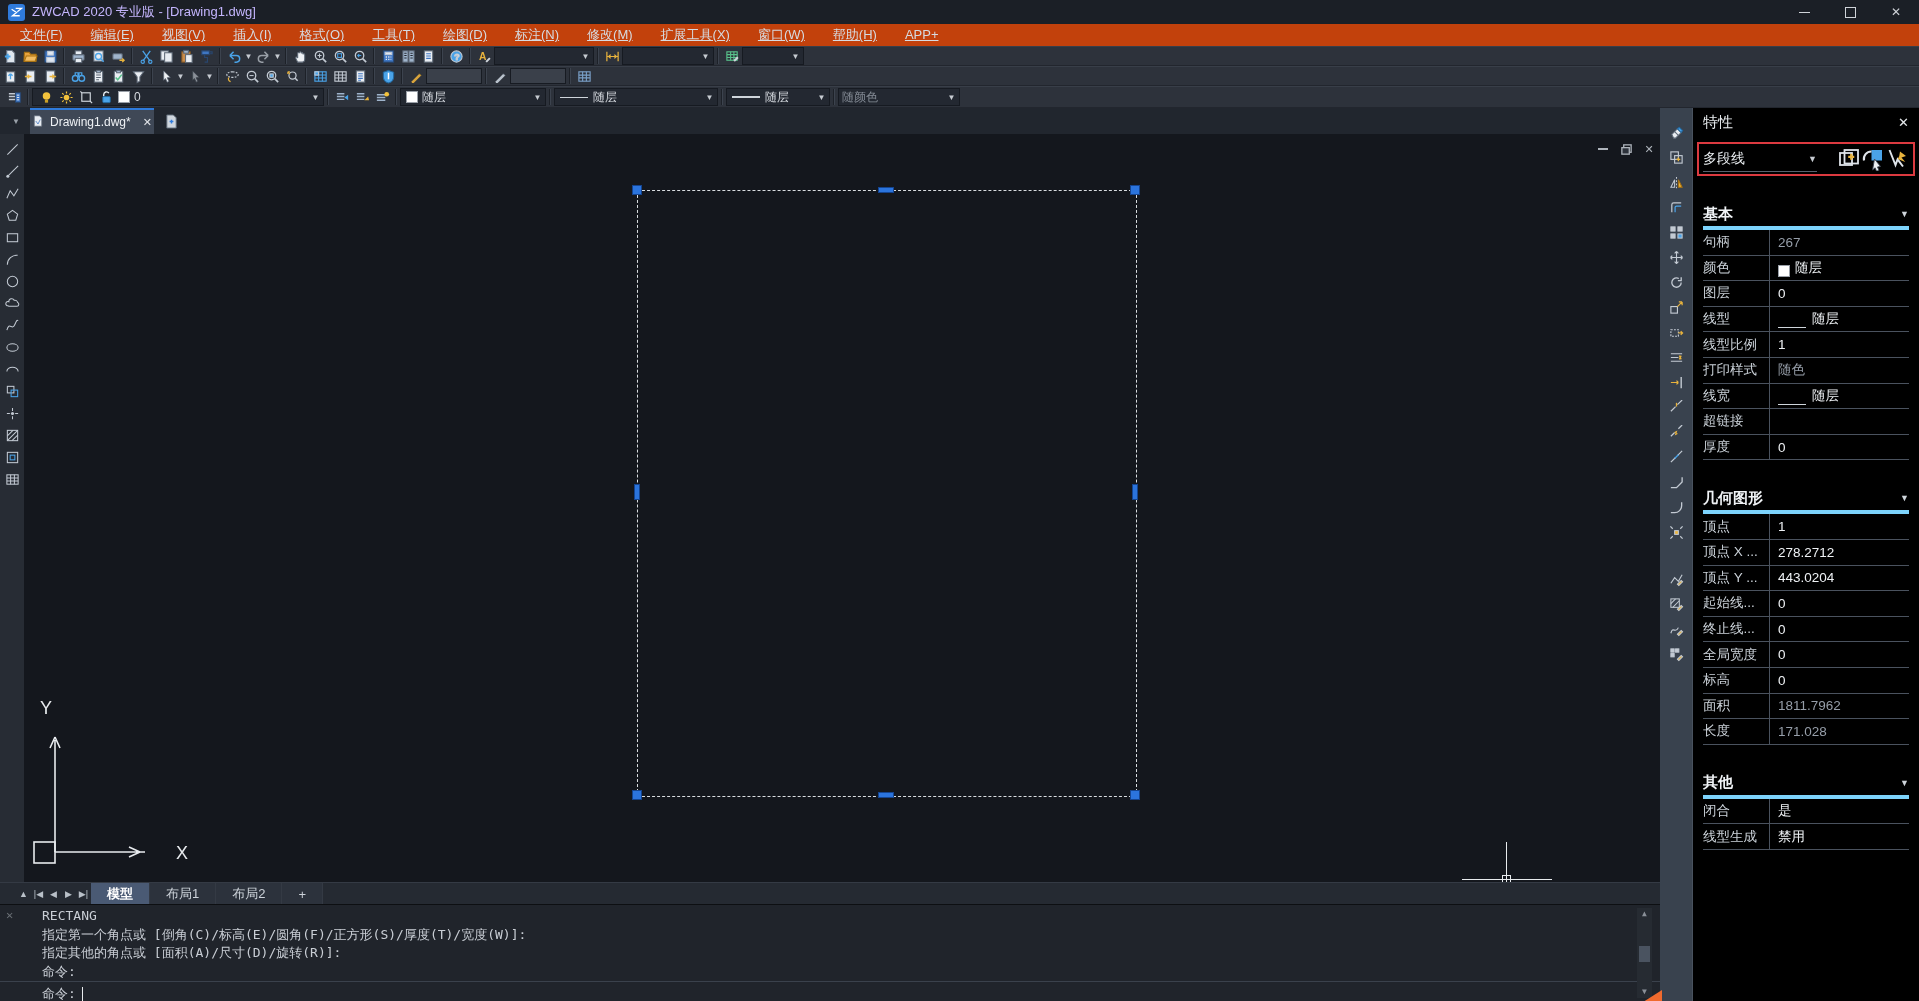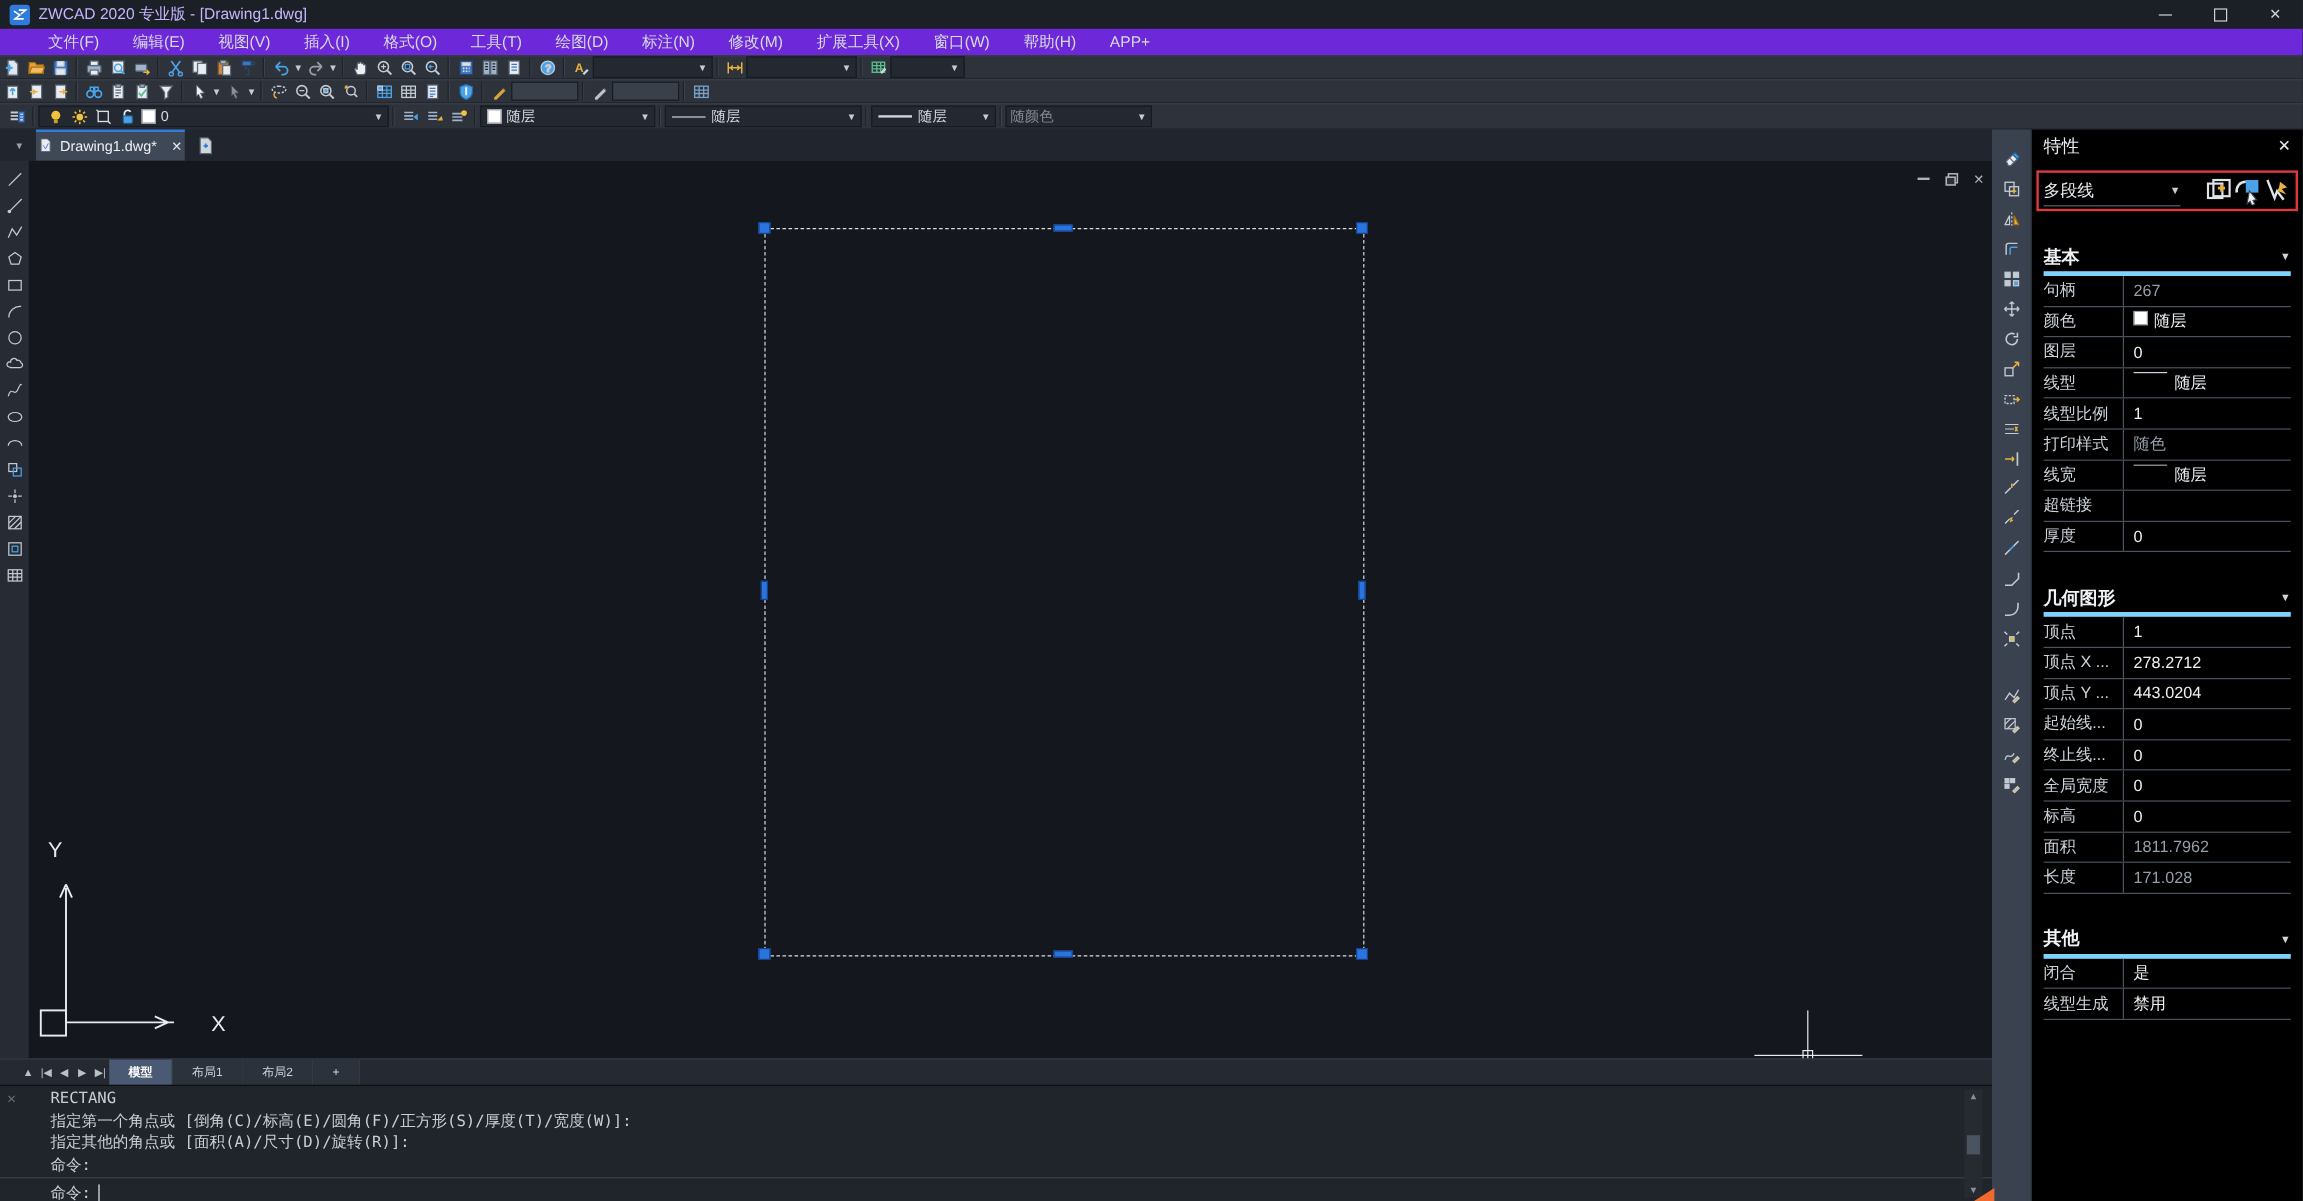--- a/index.html
+++ b/index.html
@@ -10,22 +10,22 @@
   .titlebar{position:absolute;left:0;top:0;width:1919px;height:24px;background:#1b1f26;
             display:flex;align-items:center;}
   .titlebar .logo{width:17px;height:17px;margin:0 7px 0 8px;border-radius:3px;
             background:#2f7bdc;display:flex;align-items:center;justify-content:center;}
   .titlebar .title{color:#c4b5fd;font-size:13px;}
   .winbtns{position:absolute;right:0;top:0;height:24px;display:flex;}
   .winbtn{width:46px;height:24px;display:flex;align-items:center;justify-content:center;color:#cfd3d8;font-size:12px;}
   .glyph-min{width:11px;height:1px;background:#cfd3d8;}
   .glyph-max{width:9px;height:9px;border:1px solid #cfd3d8;}
   
-  .menubar{position:absolute;left:0;top:24px;width:1919px;height:22px;background:#6d28d9;
-           display:flex;align-items:center;padding-left:26px;box-sizing:border-box;}
+  .menubar{position:absolute;left:0;top:24px;width:1919px;height:22px;background:#c2410c;
+           display:flex;align-items:center;padding-left:6px;box-sizing:border-box;text-decoration:underline;}
   .menu-item{padding:0 14px;height:22px;line-height:22px;color:#d6dae0;font-size:13px;white-space:nowrap;}
   
   .toolrow{position:absolute;left:0;width:1919px;background:#2d323b;display:flex;align-items:center;
            border-top:1px solid #383e48;border-bottom:1px solid #22262e;box-sizing:border-box;}
   #row1{top:46px;height:20px;} #row2{top:66px;height:20px;} #row3{top:86px;height:22px;}
   .tsep{width:1px;height:16px;background:#1d2128;border-right:1px solid #3c434e;margin:0 3px;flex:none;}
   .tic{width:20px;height:18px;display:flex;align-items:center;justify-content:center;flex:none;}
   .tic svg{width:15px;height:15px;display:block;}
   .caret{font-size:8px;color:#c7ccd2;width:9px;text-align:center;flex:none;}
   .combo{display:flex;align-items:center;background:#232831;border:1px solid #161a21;height:18px;
@@ -60,21 +60,21 @@
   .grip{position:absolute;background:#2b74dd;border:1px solid #14448f;box-sizing:border-box;}
   .grip.c{width:10px;height:10px;}
   .grip.h{width:16px;height:6px;} .grip.v{width:6px;height:16px;}
   
   .xh{position:absolute;background:#e8ebee;}
   #pickbox{position:absolute;left:1502px;top:875px;width:9px;height:9px;border:1px solid #e8ebee;box-sizing:border-box;}
   
   #modelbar{position:absolute;left:0;top:882px;width:1660px;height:22px;background:#252a32;
             display:flex;align-items:center;border-top:1px solid #343a44;}
   .navbtn{width:15px;height:16px;display:flex;align-items:center;justify-content:center;color:#b9c0c8;font-size:9px;flex:none;}
-  .ltab{height:22px;display:flex;align-items:center;padding:0 16px;color:#ccd2d9;font-size:10px;
+  .ltab{height:22px;display:flex;align-items:center;padding:0 16px;color:#ccd2d9;font-size:13px;
         border-right:1px solid #343a44;background:#2c323c;}
   .ltab.active{background:#4a5a74;color:#fff;font-weight:bold;}
   
   #cmd{position:absolute;left:0;top:904px;width:1660px;height:97px;background:#20242b;
        border-top:1px solid #0d0f12;font-family:"DejaVu Sans Mono","Liberation Mono",monospace;
        font-size:13px;color:#c9ced5;}
   #cmd .closex{position:absolute;left:6px;top:3px;color:#6b7076;font-size:12px;}
   #cmd-hist{position:absolute;left:42px;top:2px;line-height:18.5px;white-space:pre;}
   #cmd-sep{position:absolute;left:0;top:76px;width:1660px;height:1px;background:#3a414c;}
   #cmd-prompt{position:absolute;left:42px;top:80px;display:flex;align-items:center;}
@@ -95,21 +95,21 @@
             border-bottom:1px solid #59626e;margin-right:20px;}
   #objcombo .caret{margin-left:auto;font-size:9px;}
   .objbtn{width:24px;height:22px;display:flex;align-items:center;justify-content:center;flex:none;}
   .sect{margin:0 10px;}
   .sect-head{display:flex;align-items:center;height:24px;font-size:15px;font-weight:bold;color:#f0f3f6;
              border-bottom:4px solid #7dd3fc;}
   .sect-head .caret{margin-left:auto;color:#cfd5db;font-size:9px;}
   .prow{display:flex;height:24.6px;border-bottom:1px solid #4a525e;font-size:13.5px;align-items:center;}
   .plabel{width:66px;flex:none;color:#ccd3da;border-right:1px solid #4a525e;height:100%;
           display:flex;align-items:center;overflow:hidden;white-space:nowrap;}
-  .pvalue{flex:1;padding-left:8px;display:flex;align-items:flex-start;color:#eef1f4;white-space:nowrap;overflow:hidden;}
+  .pvalue{flex:1;padding-left:8px;display:flex;align-items:flex-end;color:#eef1f4;white-space:nowrap;overflow:hidden;}
   .pvalue.readonly{color:#969ea9;}
   .pvalue .swatch{margin:0 5px 0 0;}
   .pvalue .lt-line{margin:0 6px 0 0;}
   .sect-gap{height:26px;}
   
   #ucs{position:absolute;left:28px;top:692px;width:200px;height:186px;}
 </style>
 </head>
 <body>
 <div id="root">

